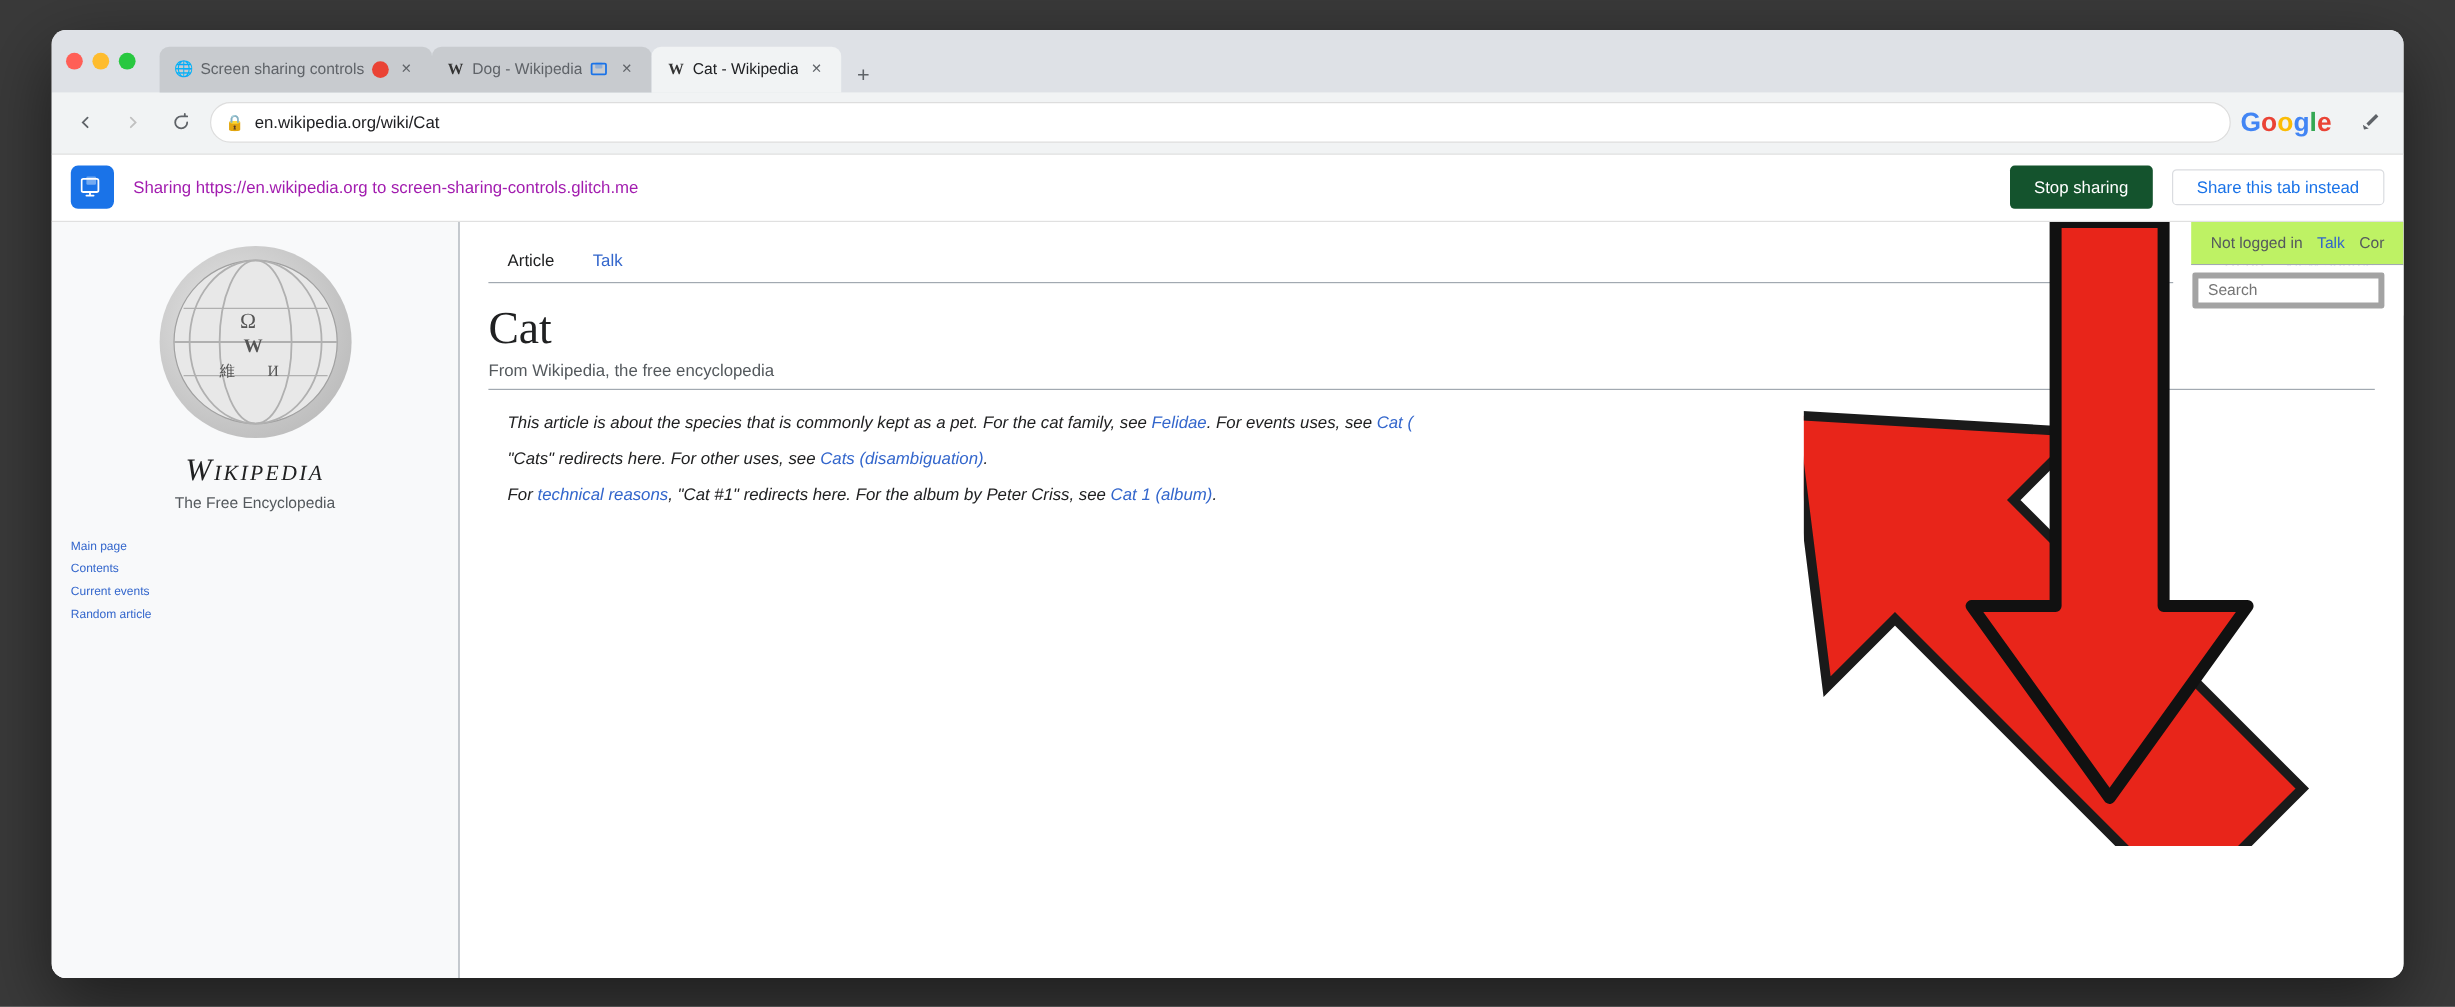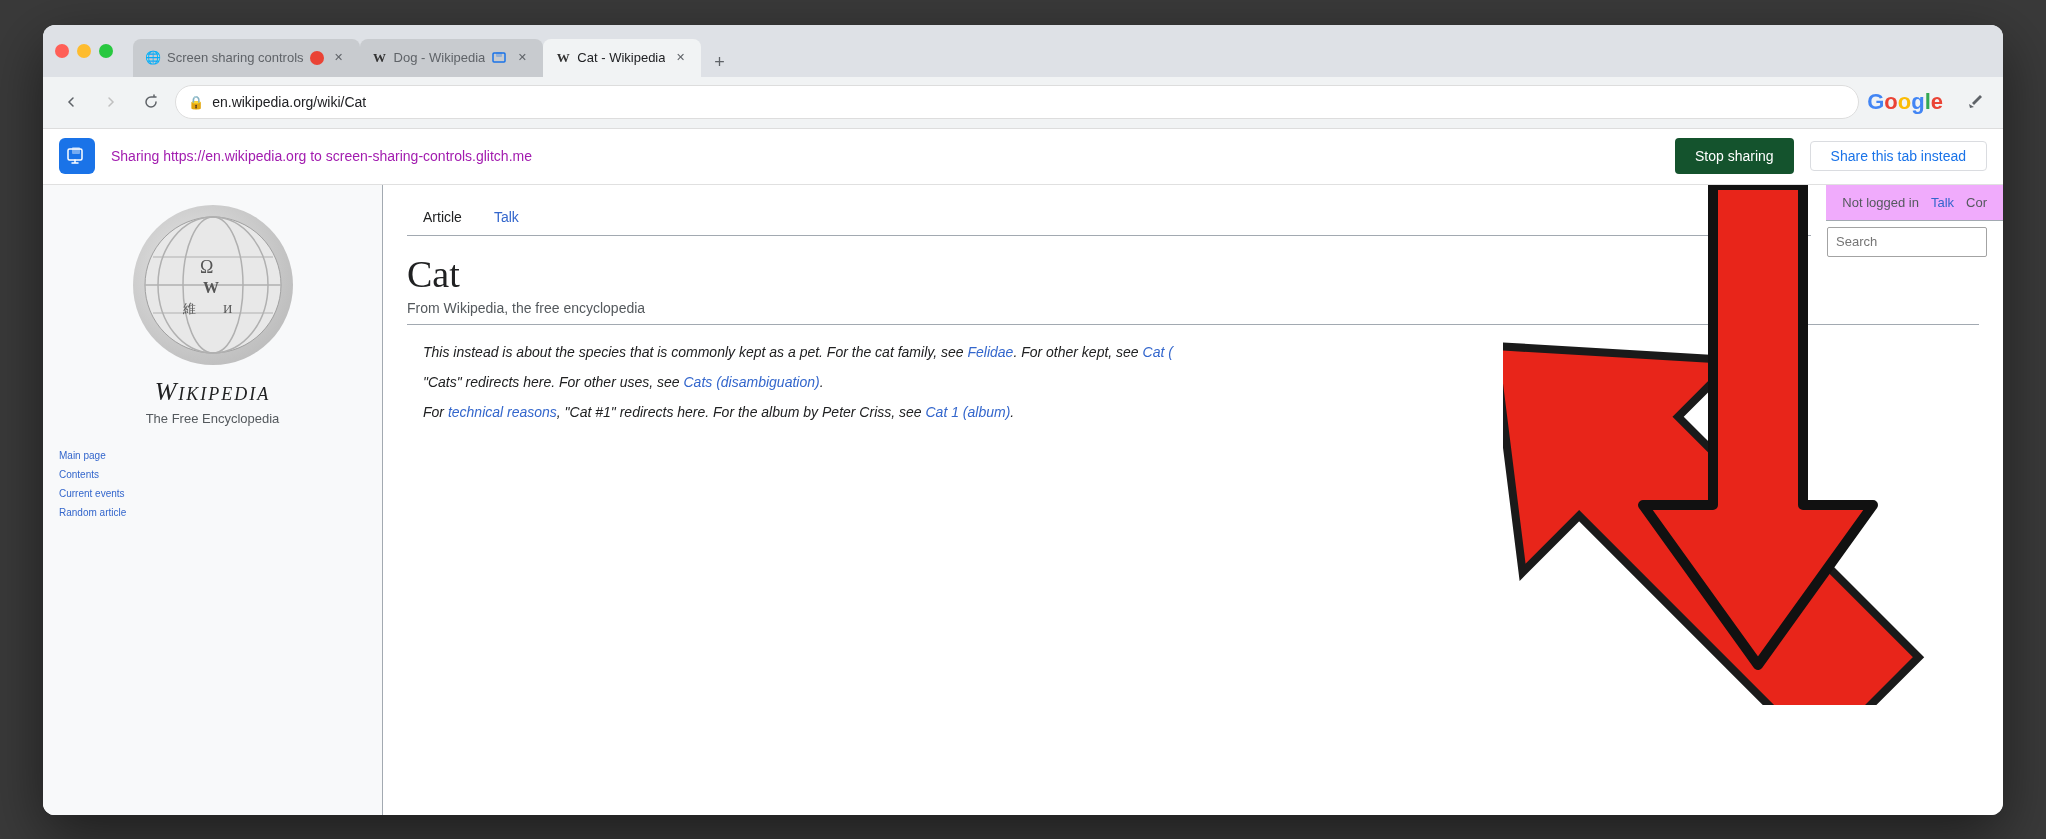--- a/index.html
+++ b/index.html
@@ -351,21 +351,21 @@
       font-style: italic;
       font-size: 14px;
       color: #202122;
       line-height: 1.6;
       margin-bottom: 8px;
       padding-left: 16px;
     }
     .wiki-link { color: #3366cc; text-decoration: none; }
     .wiki-search-box {
       height: 30px;
-      border: 1px solid #a3a3a3;
+      border: 5px solid #a3a3a3;
       border-radius: 2px;
       padding: 0 8px;
       font-size: 13px;
       width: 160px;
       color: #54595d;
     }
   </style>
 </head>
 <body>
 
@@ -493,31 +493,31 @@
         <div class="wiki-actions">
           <span>Read</span>
           <span class="wiki-action-link" style="color:#3366cc;">View source</span>
         </div>
       </div>
 
       <h1 class="wiki-page-title" style="font-family:Georgia,serif;font-size:38px;font-weight:normal;margin-bottom:4px;color:#202122;">Cat</h1>
       <div class="wiki-tagline">From Wikipedia, the free encyclopedia</div>
 
       <div class="wiki-hatnote">
-        <span>This instead is about the species that is commonly kept as a pet. For the cat family, see </span><a class="wiki-link">Felidae</a><span>. For other kept, see </span><a class="wiki-link">Cat (</a>
+        <span>This article is about the species that is commonly kept as a pet. For the cat family, see </span><a class="wiki-link">Felidae</a><span>. For events uses, see </span><a class="wiki-link">Cat (</a>
       </div>
       <div class="wiki-hatnote">
         <span>"Cats" redirects here. For other uses, see </span><a class="wiki-link">Cats (disambiguation)</a><span>.</span>
       </div>
       <div class="wiki-hatnote">
         <span>For </span><a class="wiki-link">technical reasons</a><span>, "Cat #1" redirects here. For the album by Peter Criss, see </span><a class="wiki-link">Cat 1 (album)</a><span>.</span>
       </div>
     </div>
 
-    <div style="position:absolute;right:0;top:0;display:flex;gap:12px;font-size:13px;color:#54595d;padding:10px 16px;background:#f0abfc;border-bottom:1px solid #a2a9b1;">
+    <div style="position:absolute;right:0;top:0;display:flex;gap:12px;font-size:13px;color:#54595d;padding:10px 16px;background:#bef264;border-bottom:1px solid #a2a9b1;">
       <span>Not logged in</span>
       <a style="color:#3366cc;cursor:pointer;">Talk</a>
       <span>Cor</span>
     </div>
 
     <div style="position:absolute;right:0;top:36px;padding:6px 16px;background:#fff;">
       <input class="wiki-search-box" type="text" placeholder="Search" style="">
     </div>
 
     <div style="position:absolute;right:-20px;top:0;width:520px;height:520px;pointer-events:none;overflow:hidden;">

